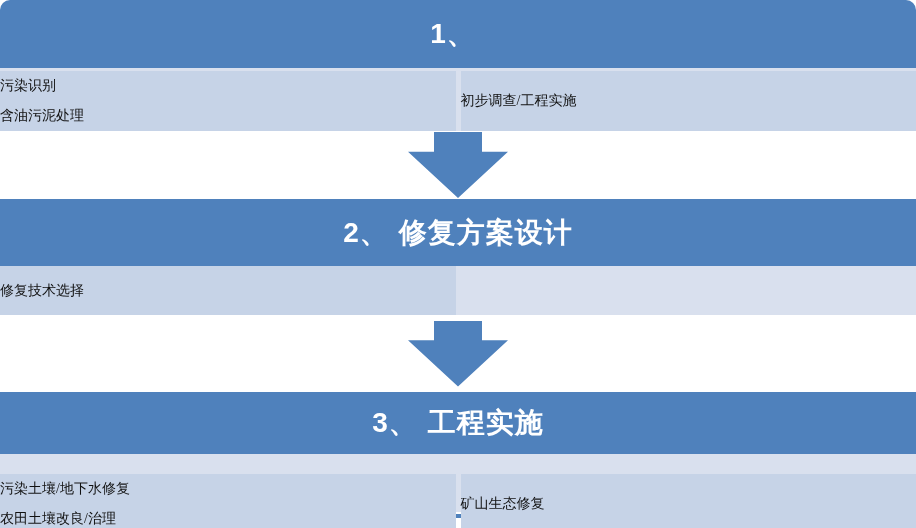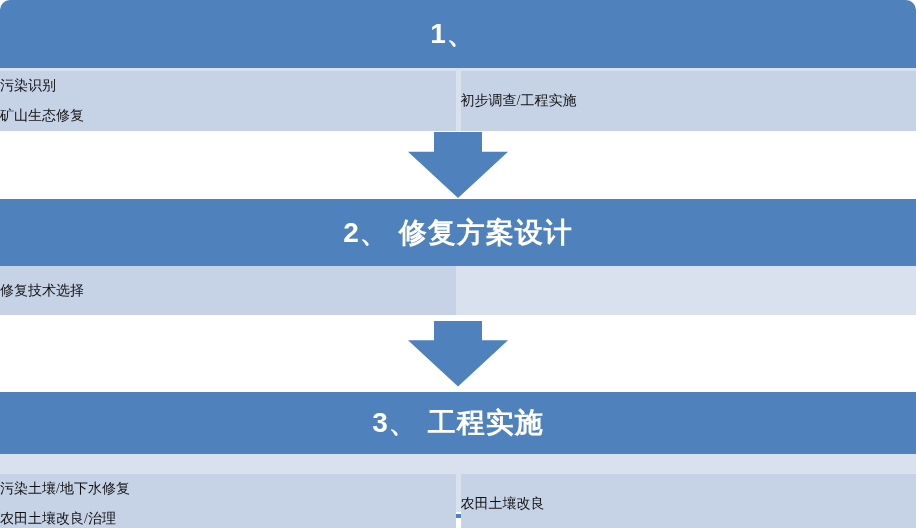--- a/index.html
+++ b/index.html
@@ -70,21 +70,21 @@
 <body>
 
 <div class="canvas">
 
   <div class="stage-header rounded" style="height:68px">
     <span class="num">1、</span>
   </div>
   <div class="rows" style="height:63px; padding-top:3px">
     <div class="cell">
       <div class="item-line">污染识别</div>
-      <div class="item-line">矿山生态修复</div>
+      <div class="item-line">含油污泥处理</div>
     </div>
     <div class="cell">
       <div class="item-line">初步调查/工程实施</div>
     </div>
   </div>
 
   <div class="gap" style="height:68px">
     <div class="down-arrow"></div>
   </div>
 
@@ -105,20 +105,20 @@
   <div class="stage-header" style="height:62px">
     <span class="num">3、</span>
     <span>工程实施</span>
   </div>
   <div class="rows" style="height:58px; padding-top:20px">
     <div class="cell">
       <div class="item-line">污染土壤/地下水修复</div>
       <div class="item-line">农田土壤改良/治理</div>
     </div>
     <div class="cell">
-      <div class="item-line">农田土壤改良</div>
+      <div class="item-line">矿山生态修复</div>
     </div>
   </div>
 
   <div class="bottom-white"></div>
   <div class="bottom-strip"></div>
 
 </div>
 
 </body></html>

